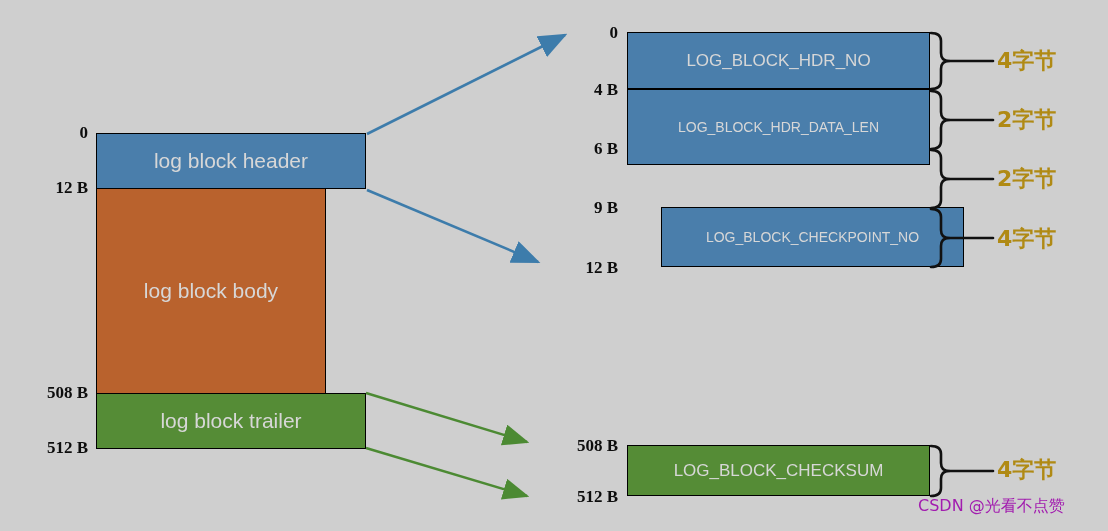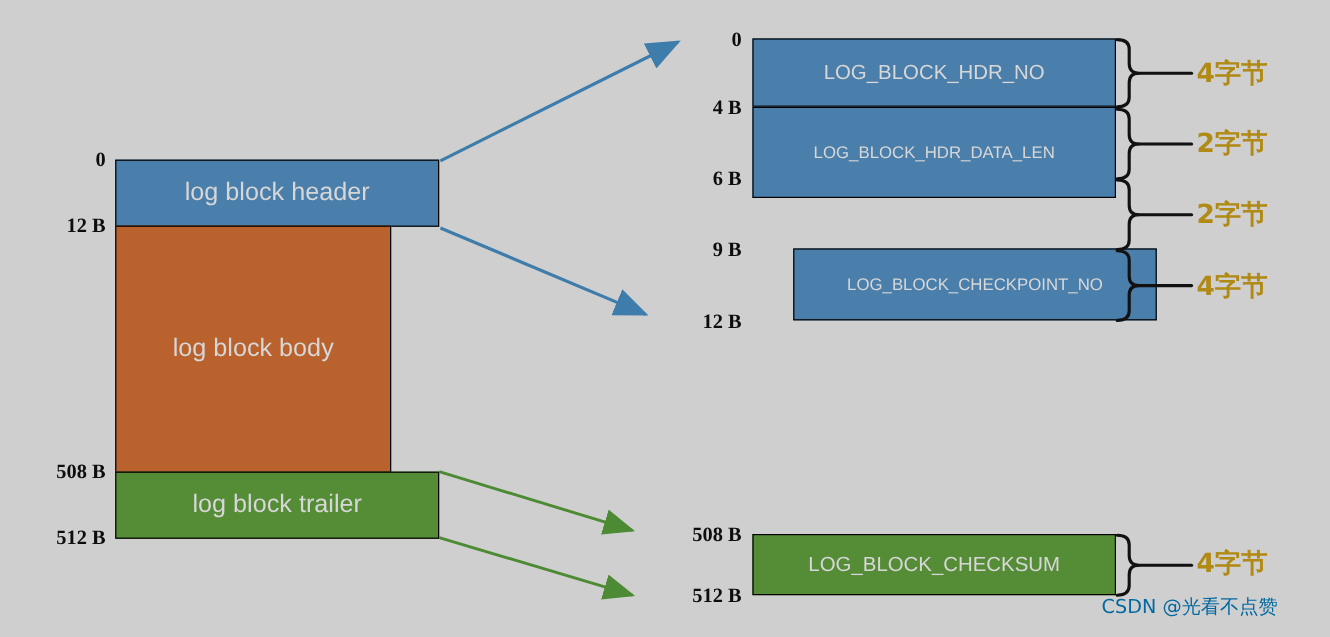--- a/index.html
+++ b/index.html
@@ -77,21 +77,21 @@
   }
   #bl-0{left:997px;top:46px;}
   #bl-1{left:997px;top:105px;}
   #bl-2{left:997px;top:164px;}
   #bl-3{left:997px;top:224px;}
   #bl-4{left:997px;top:455px;}
 
   
   #watermark{
     position:absolute;left:918px;top:496px;
-    font-size:16px;color:#0369a1;white-space:nowrap;
+    font-size:16px;color:#a21caf;white-space:nowrap;
     font-family:"DejaVu Sans","Liberation Sans",sans-serif;
   }
 
   svg.overlay{position:absolute;left:0;top:0;width:1108px;height:531px;pointer-events:none;}
 </style>
 </head>
 <body>
 
 <div class="stage">
 

